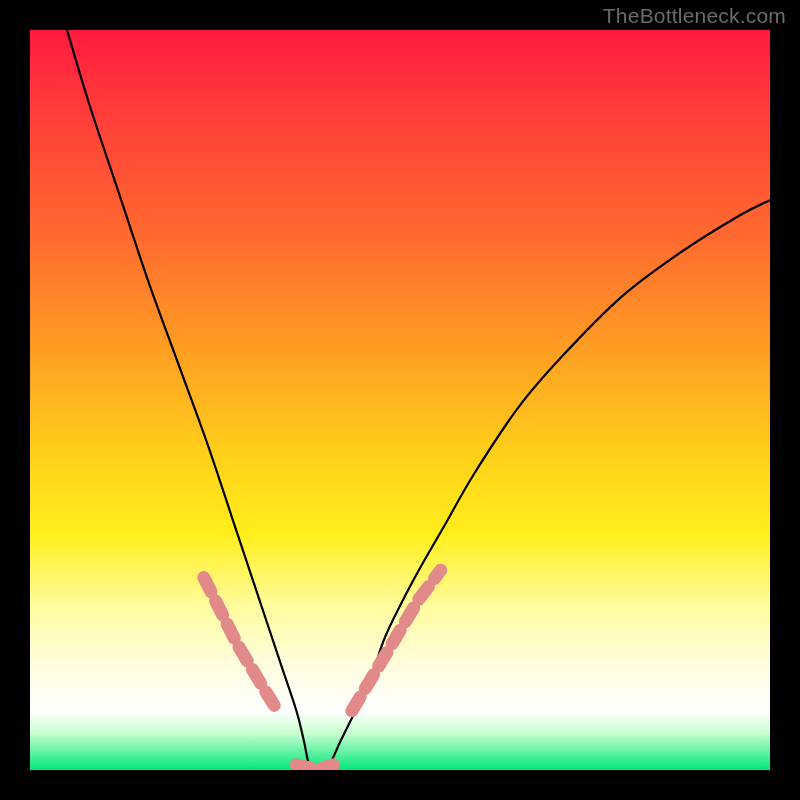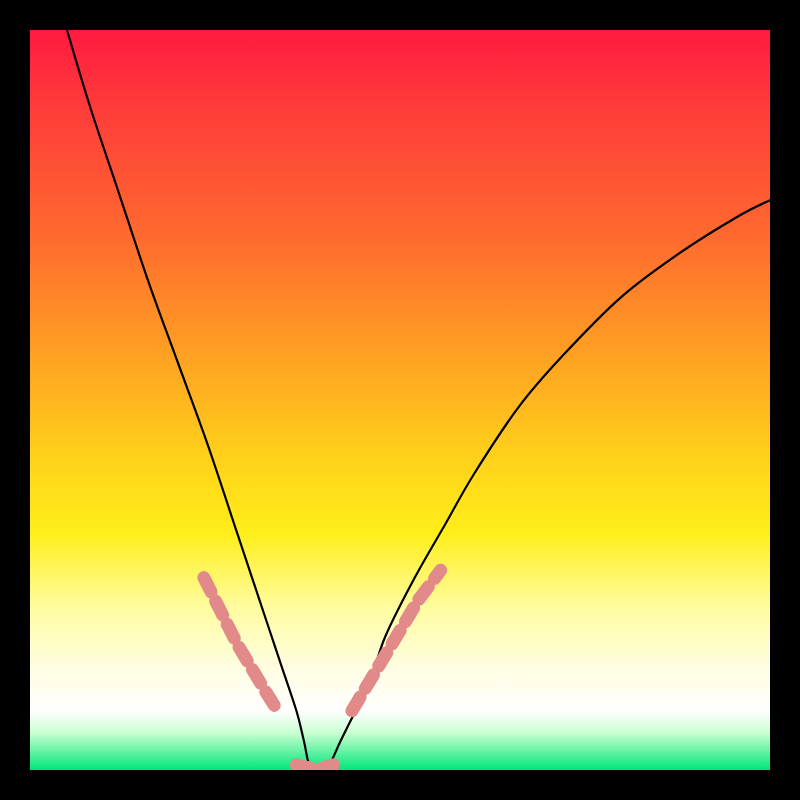--- a/index.html
+++ b/index.html
@@ -81,13 +81,14 @@
             <line x1="335.28" y1="658.51" x2="343.51" y2="644.79" stroke="#e28a8a" stroke-width="13" stroke-linecap="round"></line>
             <line x1="348.65" y1="636.21" x2="356.89" y2="622.49" stroke="#e28a8a" stroke-width="13" stroke-linecap="round"></line>
             <line x1="362.03" y1="613.92" x2="370.26" y2="600.20" stroke="#e28a8a" stroke-width="13" stroke-linecap="round"></line>
             <line x1="375.41" y1="591.62" x2="383.64" y2="577.90" stroke="#e28a8a" stroke-width="13" stroke-linecap="round"></line>
             <line x1="388.83" y1="569.36" x2="398.43" y2="556.56" stroke="#e28a8a" stroke-width="13" stroke-linecap="round"></line>
             <line x1="404.43" y1="548.56" x2="410.70" y2="540.20" stroke="#e28a8a" stroke-width="13" stroke-linecap="round"></line>
           </g>
         </g>
     </svg>
   </div>
+  <div class="watermark">TheBottleneck.com</div>
 </div>
 
 </body></html>

